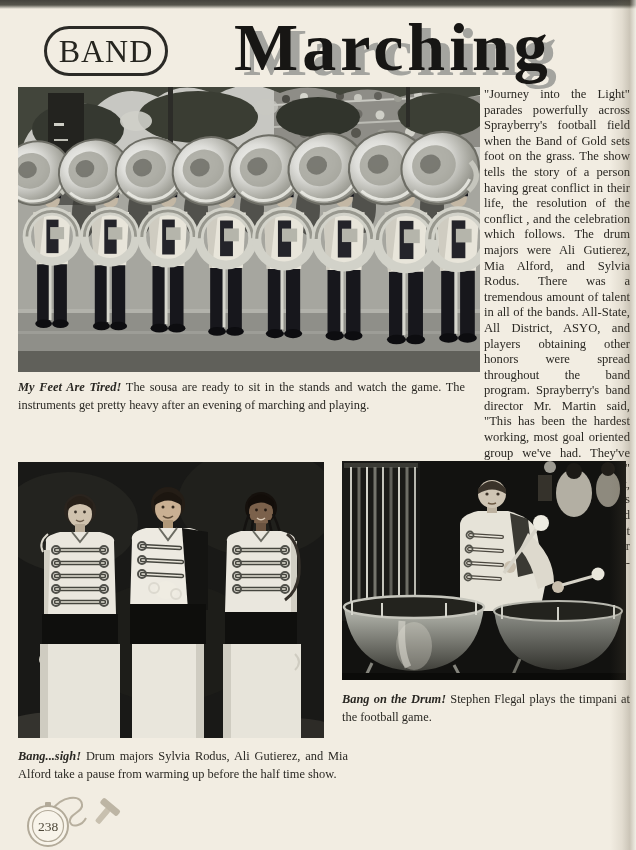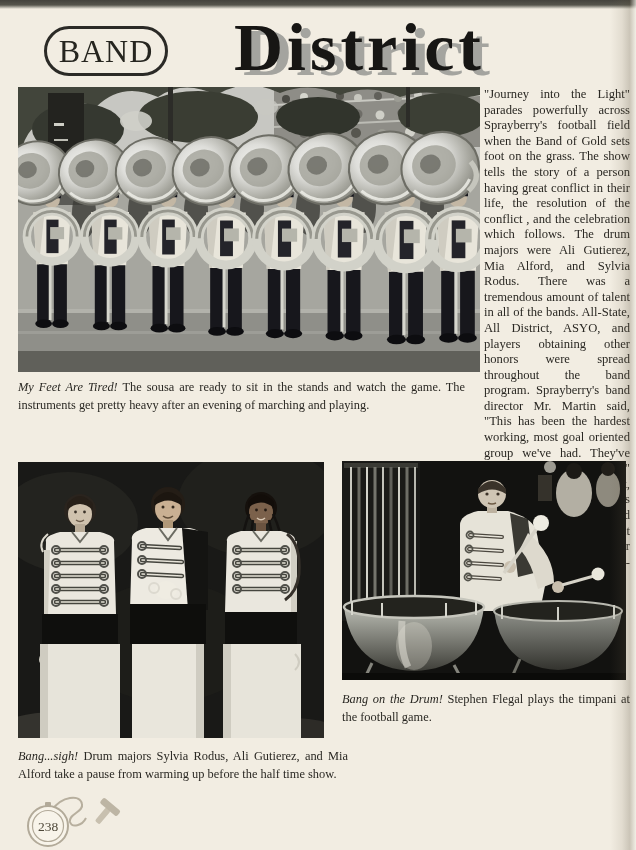--- a/index.html
+++ b/index.html
@@ -14,39 +14,39 @@
   .band-badge span{font-size:32px;letter-spacing:1px;color:#26251f;}
   .title{position:absolute;left:234px;top:10px;margin:0;font-size:68px;font-weight:bold;
     letter-spacing:4px;color:#171614;line-height:1.1;
     text-shadow:9px 5px 0 #a4a49f;}
   .photo{position:absolute;line-height:0;}
   .photo svg{display:block;}
   .main-photo{left:18px;top:87px;}
   .dm-photo{left:18px;top:462px;}
   .timp-photo{left:342px;top:461px;}
   .caption{position:absolute;margin:0;font-size:12.4px;line-height:18px;color:#2a2823;text-align:justify;}
-  .cap-lead{font-style:italic;font-weight:normal;}
+  .cap-lead{font-style:italic;font-weight:bold;}
   .cap-main{left:18px;top:378px;width:447px;}
   .cap-dm{left:18px;top:747px;width:330px;}
   .cap-timp{left:342px;top:690px;width:288px;}
   .article{position:absolute;left:484px;top:87px;width:146px;font-size:12.6px;line-height:15.6px;
     color:#2a2823;text-align:justify;}
   .page-number-art{position:absolute;left:18px;top:792px;}
 </style>
 </head>
 <body>
 
 <div class="page">
   <div class="top-edge"></div>
 
   <div class="band-badge">
     <span>BAND</span>
   </div>
 
-  <h1 class="title">District</h1>
+  <h1 class="title">Marching</h1>
 
   <div class="photo main-photo">
     <svg width="462" height="285" viewBox="0 0 462 285">
       <defs>
         <radialGradient id="bellG" cx="38%" cy="35%" r="75%">
           <stop offset="0%" stop-color="#f4f4f0"></stop>
           <stop offset="35%" stop-color="#dededa"></stop>
           <stop offset="70%" stop-color="#a8a8a0"></stop>
           <stop offset="100%" stop-color="#7c7c74"></stop>
         </radialGradient>

